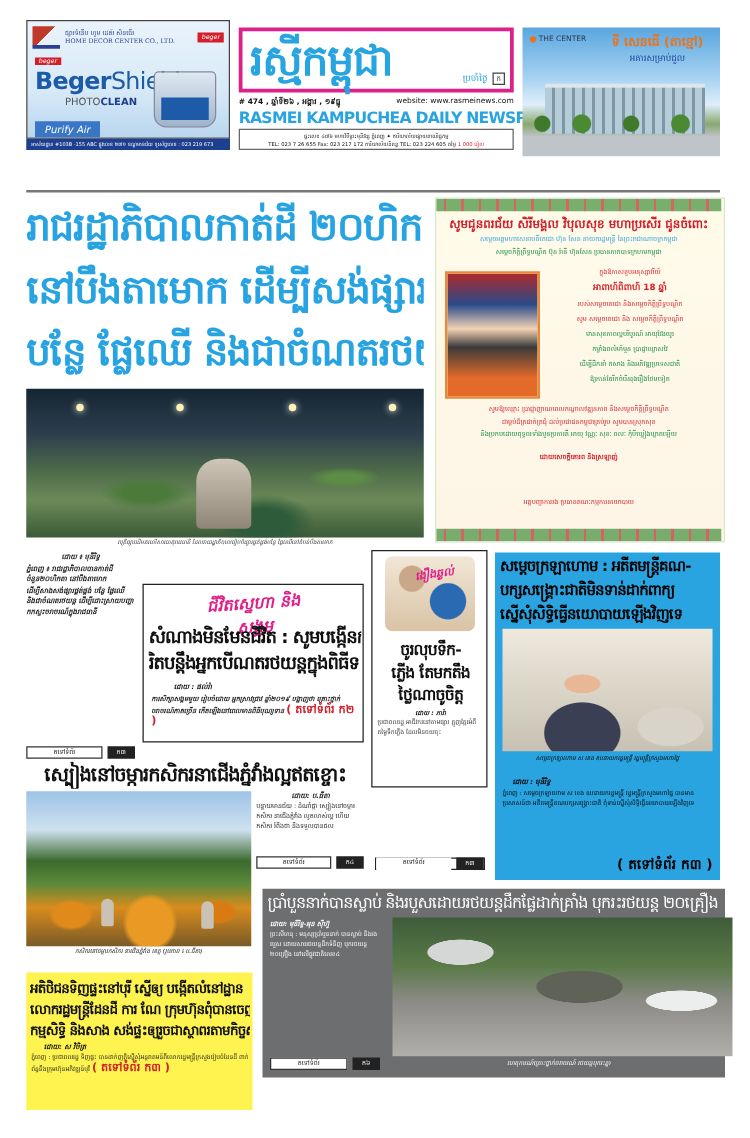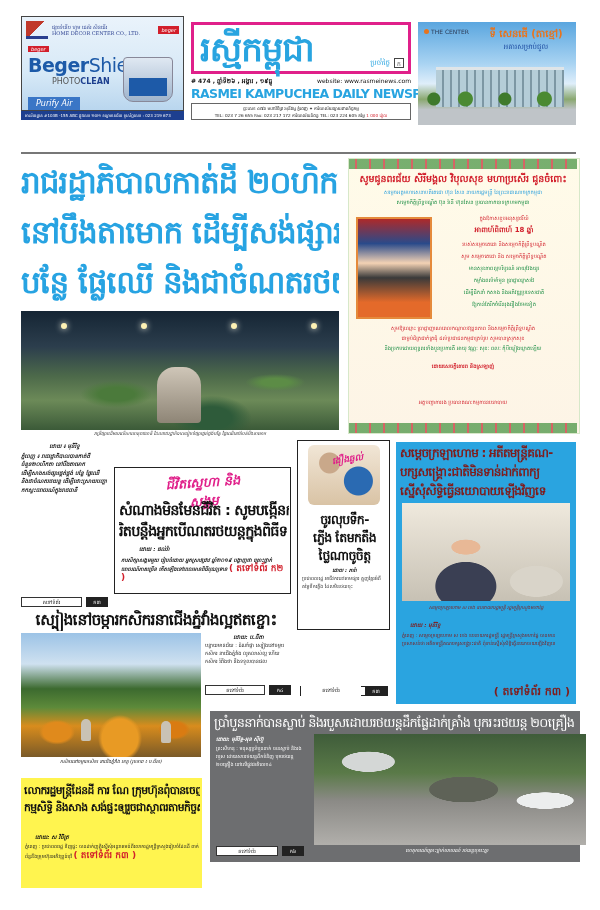--- a/index.html
+++ b/index.html
@@ -88,21 +88,21 @@
   .cartoon .art { position:absolute; left:10px; top:4px; width:72px; height:60px; background:
       radial-gradient(circle at 30% 30%, #c9a88a 0 10px, transparent 11px),
       radial-gradient(circle at 70% 60%, #2a6ab2 0 14px, transparent 15px),
       linear-gradient(180deg,#f1e6d6,#d9c3a5); border-radius:6px; }
   .cartoon .art-title { position:absolute; left:34px; top:12px; font-size:9px; color:#e0208a; font-weight:bold; font-style:italic; transform:rotate(-8deg); }
   .cartoon .cart-head { position:absolute; left:4px; top:70px; width:85px; font-size:12.5px; font-weight:bold; line-height:18px; text-align:center; letter-spacing:-0.6px; }
   .cartoon .cart-by { position:absolute; left:4px; top:126px; width:85px; font-size:5px; font-style:italic; font-weight:bold; text-align:center; }
   .cartoon .cart-body { position:absolute; left:4px; top:134px; width:85px; font-size:4.8px; line-height:8px; color:#333; }
 
   
-  .blue-story { left:396px; top:442px; width:180px; height:262px; background:#2aa4e0; color:#7f1d1d; }
+  .blue-story { left:396px; top:442px; width:180px; height:262px; background:#2aa4e0; color:#000000; }
   .blue-story .bs-head { position:absolute; left:4px; top:2px; width:172px; font-size:12px; font-weight:bold; line-height:19px; letter-spacing:-0.7px; white-space:nowrap; overflow:hidden; }
   .blue-story .bs-photo { position:absolute; left:6px; top:61px; width:168px; height:98px; background:
       radial-gradient(ellipse at 38% 45%, #e8b896 0 14px, transparent 15px),
       radial-gradient(ellipse at 38% 85%, #3a3f53 0 30px, transparent 31px),
       radial-gradient(ellipse at 80% 80%, #d9d4c9 0 26px, transparent 27px),
       linear-gradient(180deg,#efe9dd,#c7c1b4); }
   .blue-story .bs-cap { position:absolute; left:6px; top:162px; width:168px; font-size:4.6px; line-height:7px; text-align:center; font-style:italic; }
   .blue-story .bs-by { position:absolute; left:14px; top:180px; font-size:5.5px; font-weight:bold; font-style:italic; }
   .blue-story .bs-body { position:absolute; left:6px; top:190px; width:168px; font-size:4.8px; line-height:8px; }
   .blue-story .cont { position:absolute; right:6px; bottom:4px; font-size:11px; font-weight:bold; }
@@ -287,20 +287,21 @@
   <span class="lbl">តទៅទំព័រ</span>
   <span class="pg">ក៤</span>
 </div>
 <div class="abs jump jump-c">
   <span class="lbl" style="border:none">តទៅទំព័រ</span>
   <span class="pg">ក៣</span>
 </div>
 
 <div class="abs yellow">
   <div class="y-head">
+    <div>អតិថិជនទិញផ្ទះនៅបុរី ស្នើឲ្យ បង្កើតលំនៅដ្ឋាន</div>
     <div>លោករដ្ឋមន្ត្រីដែនដី ការ ណែ ក្រុមហ៊ុនពុំបានចេញប័ណ្ណ</div>
     <div>កម្មសិទ្ធិ និងសាង សង់ផ្ទះឲ្យរួចជាស្ថាពរតាមកិច្ចសន្យា</div>
   </div>
   <div class="y-by">ដោយ: ស វិចិត្រ</div>
   <div class="y-body">
     <span>ភ្នំពេញ : ប្រជាពលរដ្ឋ ទិញផ្ទះ បានដាក់ញត្តិស្នើសុំអន្តរាគមន៍ពីលោករដ្ឋមន្ត្រីក្រសួងរៀបចំដែនដី ពាក់ព័ន្ធនឹងក្រុមហ៊ុនអភិវឌ្ឍន៍បុរី</span>
     <span class="cont">( តទៅទំព័រ ក៣ )</span>
   </div>
 </div>
 

